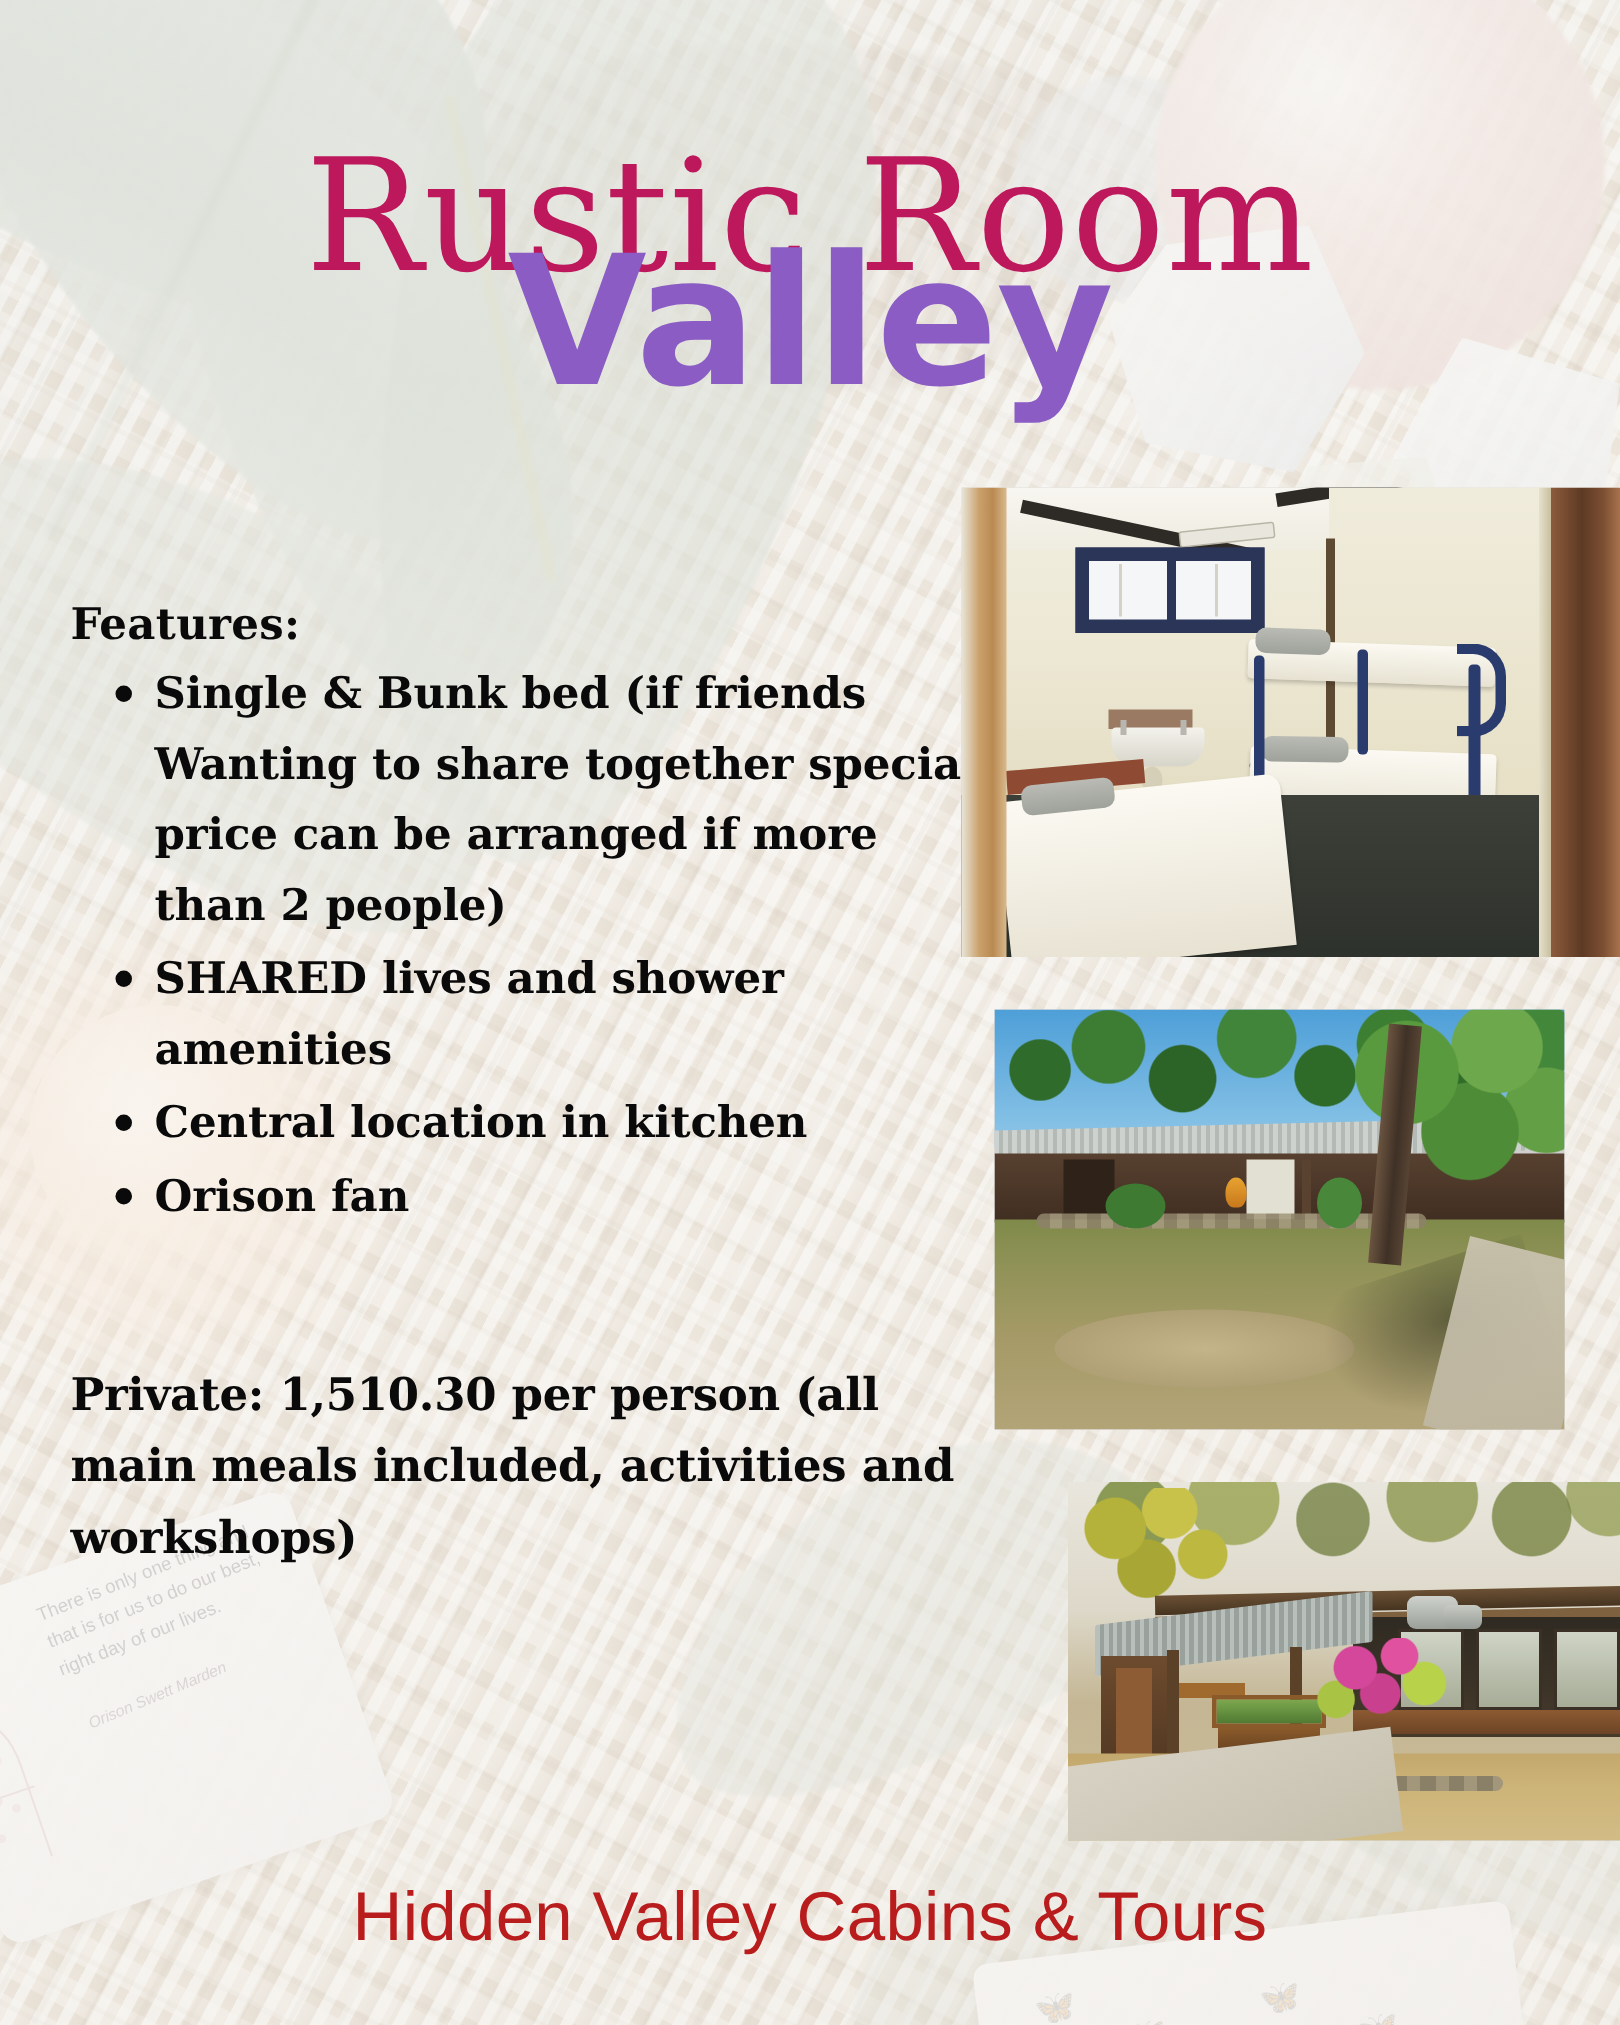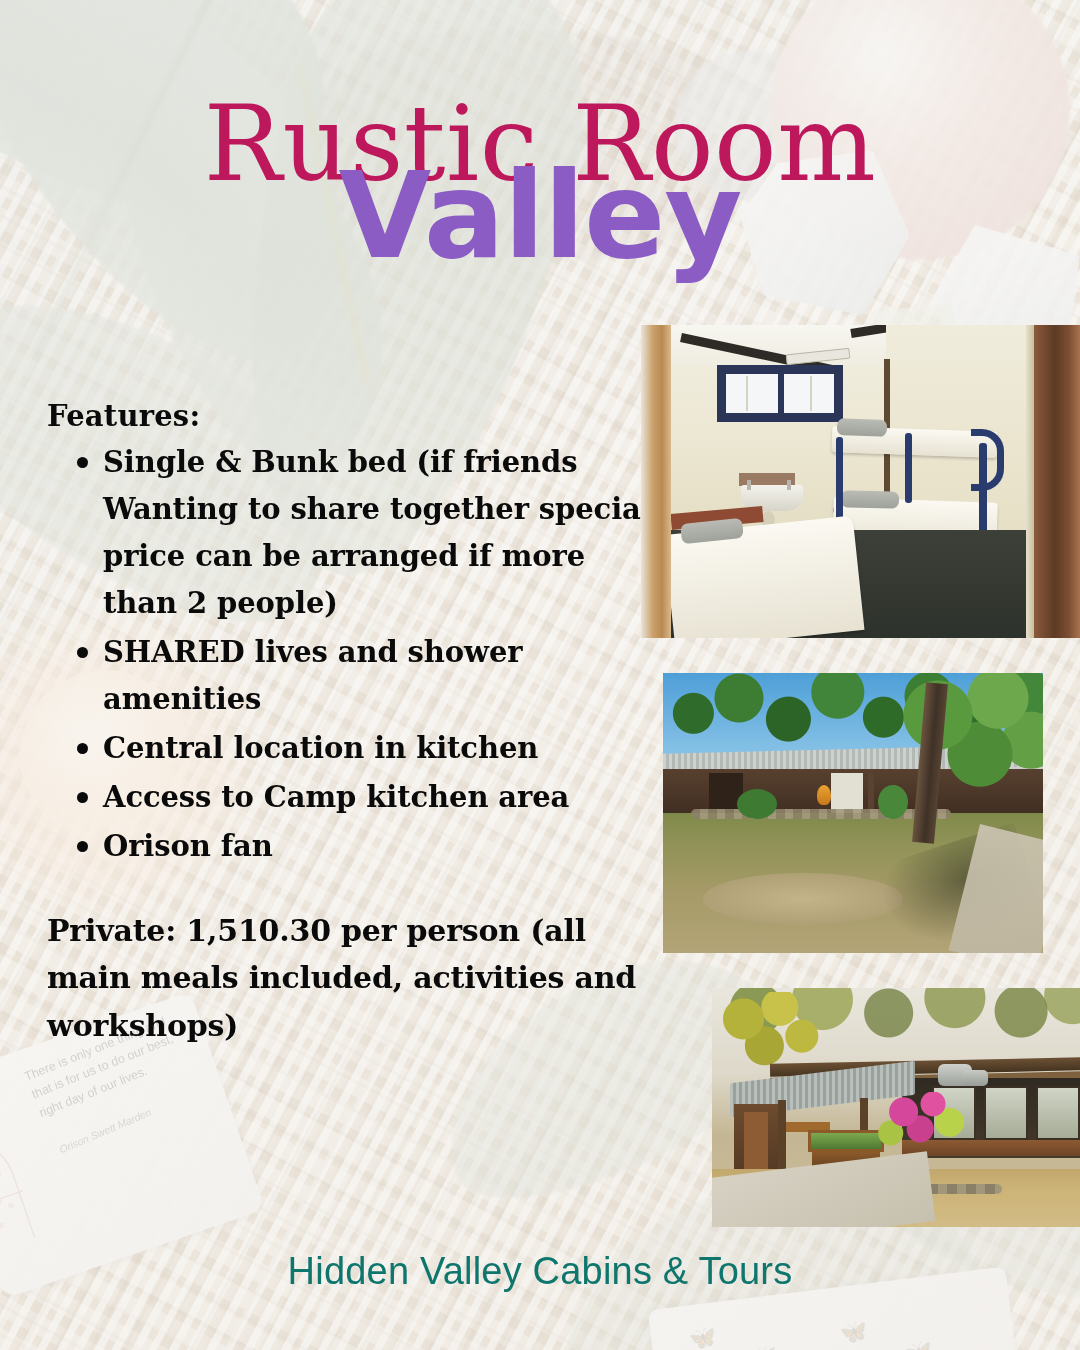--- a/index.html
+++ b/index.html
@@ -135,22 +135,22 @@
   ul.feature-list li::before{
     content:"";position:absolute;left:-26px;top:18px;width:11px;height:11px;
     background:#0a0a0a;border-radius:50%;
   }
 
   .price-block{position:absolute;left:47px;top:907px;width:600px;
     font-family:"DejaVu Serif",serif;font-weight:700;font-size:30px;
     line-height:1.58;color:#0a0a0a;letter-spacing:-.2px;}
 
   .footer-brand{position:absolute;left:0;top:1250px;width:1080px;text-align:center;
-    font-family:"Liberation Sans",sans-serif;font-weight:400;font-size:38px;
-    color:#0f766e;letter-spacing:.2px;}
+    font-family:"Liberation Sans",sans-serif;font-weight:400;font-size:46px;
+    color:#b91c1c;letter-spacing:.2px;}
 
   
   .photo{position:absolute;overflow:hidden;background:#cfcfcf;}
 
   
   #photo-room{left:641px;top:325px;width:439px;height:313px;}
   #photo-room .wall-back{position:absolute;left:0;top:0;width:100%;height:100%;
     background:linear-gradient(180deg,#f2efe2 0%,#ece7d2 38%,#e3dcc2 70%,#ded6b9 100%);}
   #photo-room .ceiling{position:absolute;left:0;top:0;width:100%;height:42px;
     background:linear-gradient(180deg,#f7f6f0,#efece0);}
@@ -395,21 +395,20 @@
     <div class="title-main">Rustic Room</div>
     <div class="title-sub">Valley</div>
   </div>
 
   <div class="features-block">
     <div class="features-head">Features:</div>
     <ul class="feature-list">
       <li>Single &amp; Bunk bed (if friends Wanting to share together special price can be arranged if more than 2 people)</li>
       <li>SHARED lives and shower amenities</li>
       <li>Central location in kitchen</li>
-      <li>Access to Camp kitchen area</li>
       <li>Orison fan</li>
     </ul>
   </div>
 
   <div class="price-block">Private: 1,510.30  per person (all main meals included, activities and workshops)</div>
 
   <div class="footer-brand">Hidden Valley Cabins &amp; Tours</div>
 
   <div class="photo" id="photo-room">
     <div class="wall-back"></div>

